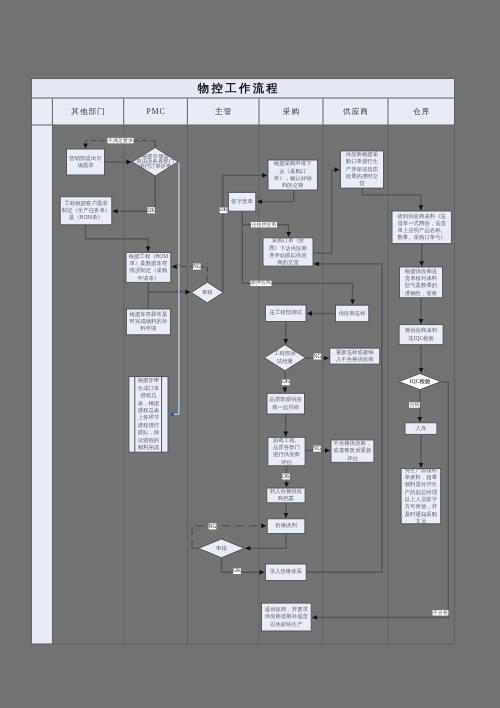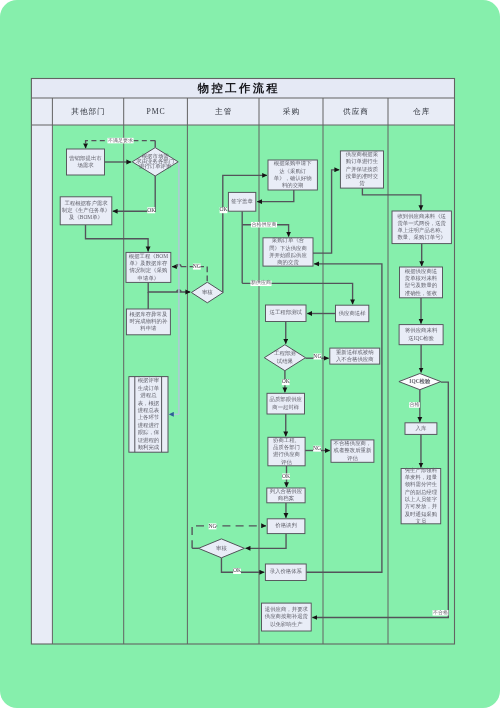--- a/index.html
+++ b/index.html
@@ -1,18 +1,18 @@
 <!DOCTYPE html>
 <html><head>
 <meta charset="utf-8">
 <title>flow</title>
 <style>
 html,body{margin:0;padding:0;background:#ffffff;}
 body{width:500px;height:708px;position:relative;overflow:hidden;font-family:"Liberation Serif",serif;}
-#sheet{position:absolute;left:0;top:0;width:500px;height:708px;background:#86efac;border-radius:17px;}
+#sheet{position:absolute;left:0;top:0;width:500px;height:708px;background:#737373;}
 #root{position:absolute;left:0;top:0;display:block;}
 .nd{font-size:5.4px;fill:#60606a;text-anchor:middle;dominant-baseline:middle;}
 .hdr{font-size:7.7px;fill:#2e323b;text-anchor:middle;dominant-baseline:middle;letter-spacing:0.9px;}
 .ttl{font-size:11.3px;font-weight:bold;fill:#17171c;text-anchor:middle;dominant-baseline:middle;letter-spacing:2.4px;}
 .lbl{font-size:5px;fill:#5d5d65;text-anchor:middle;dominant-baseline:middle;}
 .lblen{font-size:5.6px;fill:#3a3a42;text-anchor:middle;dominant-baseline:middle;}
 </style>
 </head>
 <body>
 

